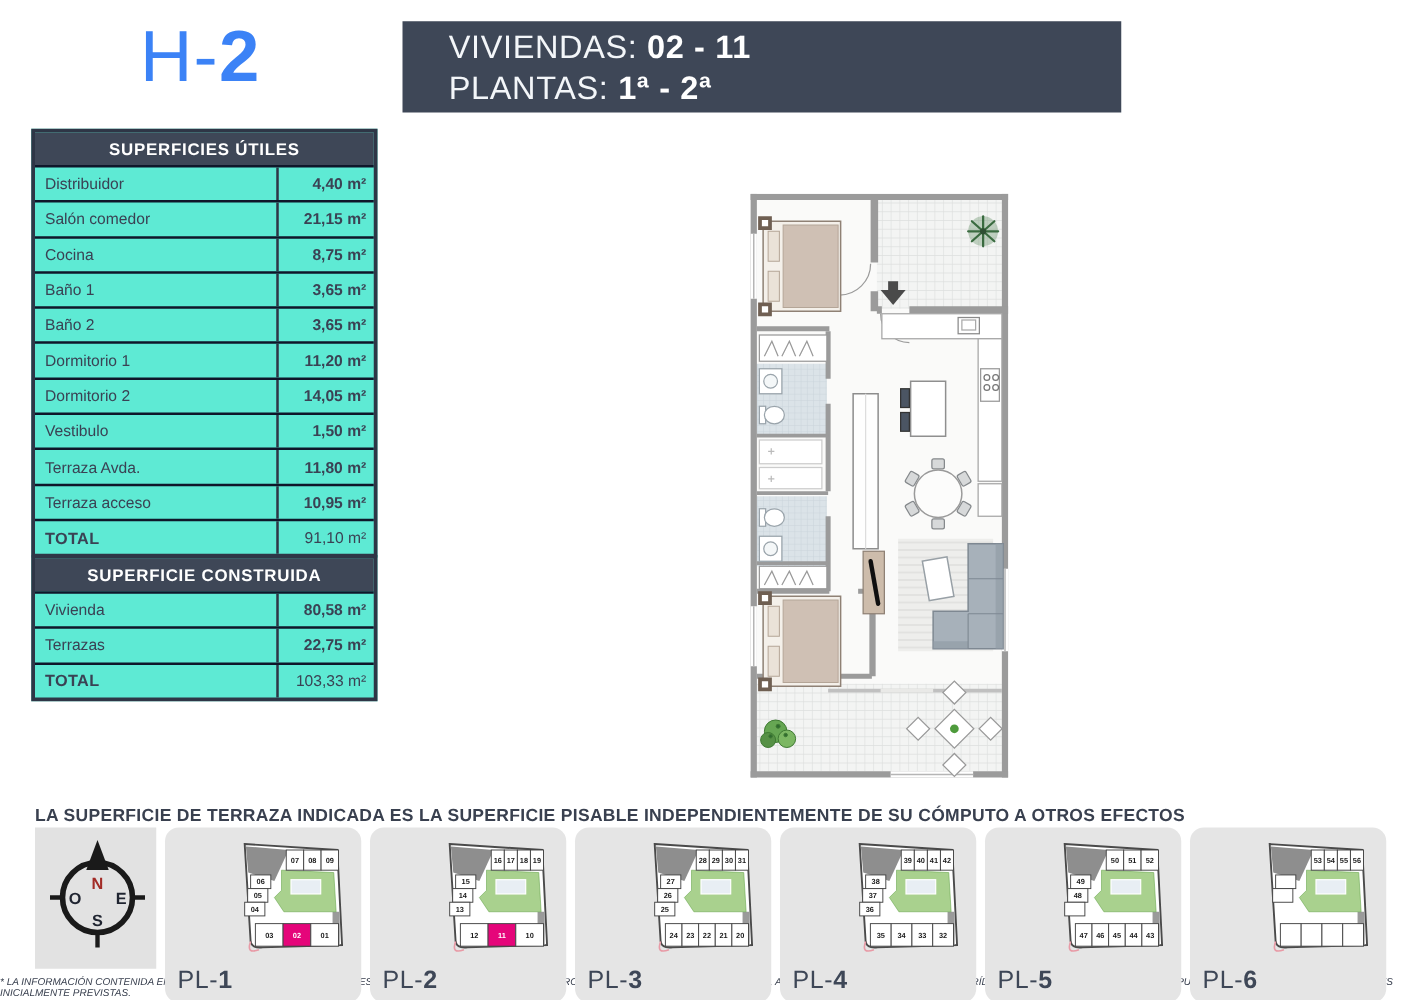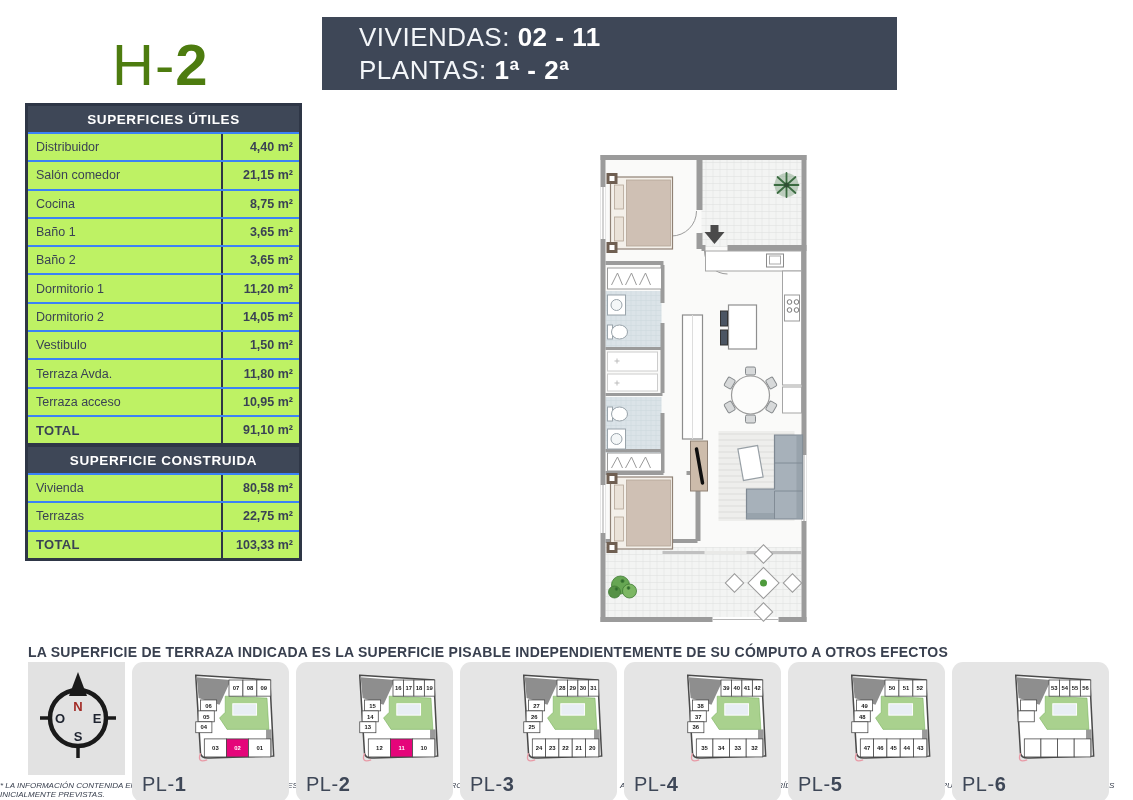--- a/index.html
+++ b/index.html
@@ -1,39 +1,39 @@
 <!DOCTYPE html>
 <html><head>
 <meta charset="utf-8">
 <style>
   html,body{margin:0;padding:0;background:#fff;}
   .page{position:relative;width:1133px;height:800px;background:#ffffff;overflow:hidden;
         font-family:"Liberation Sans",sans-serif;color:#3a4254;}
 
   
-  .title{position:absolute;left:112px;top:14px;font-size:58px;color:#4d7c0f;letter-spacing:1px;line-height:64px;margin-top:19px;}
+  .title{position:absolute;left:112px;top:14px;font-size:58px;color:#3b82f6;letter-spacing:1px;line-height:64px;}
   .title .pre{font-weight:500;}
   .title .num{font-weight:800;}
   .banner{position:absolute;left:322px;top:17px;width:575px;height:73px;background:#3e4757;
           display:flex;flex-direction:column;justify-content:center;padding-left:13px;box-sizing:border-box;}
   .banner .line{font-size:26px;line-height:33px;color:#f3f6f9;font-weight:300;letter-spacing:.5px;margin-left:24px;}
   .banner .val{font-weight:800;color:#ffffff;}
 
   
-  .tbl{position:absolute;left:25px;width:277px;border:3px solid #2e3646;background:#bef264;box-sizing:border-box;}
+  .tbl{position:absolute;left:25px;width:277px;border:3px solid #2e3646;background:#5eead4;box-sizing:border-box;}
   #tbl-utiles{top:103px;}
   #tbl-construida{top:444px;}
   .thead{height:26px;background:#3e4757;color:#fff;display:flex;align-items:center;justify-content:center;
          font-size:13.5px;font-weight:700;letter-spacing:.6px;}
-  .trow{display:flex;height:26.3px;border-top:2px solid #3b82f6;font-size:12.5px;align-items:stretch;}
+  .trow{display:flex;height:26.3px;border-top:2px solid #0f172a;font-size:12.5px;align-items:stretch;}
   .tlabel{flex:1;display:flex;align-items:center;padding-left:8px;}
   .tvalue{width:70px;border-left:2px solid #2e3646;display:flex;align-items:center;justify-content:flex-end;
           padding-right:6px;font-weight:600;font-size:12.5px;}
   .trow.total .tlabel{font-weight:800;font-size:13px;letter-spacing:.3px;}
-  .trow.total .tvalue{font-weight:700;}
+  .trow.total .tvalue{font-weight:400;}
 
   
   #floorplan{position:absolute;left:600px;top:155px;width:207px;height:470px;}
 
   
   .note-terrace{position:absolute;left:28px;top:644px;font-size:14px;font-weight:700;letter-spacing:.25px;color:#39404f;}
   .note-legal{position:absolute;left:0;top:781px;width:100%;text-align:left;font-size:8px;font-style:italic;
               font-weight:500;color:#39404f;}
 
   

